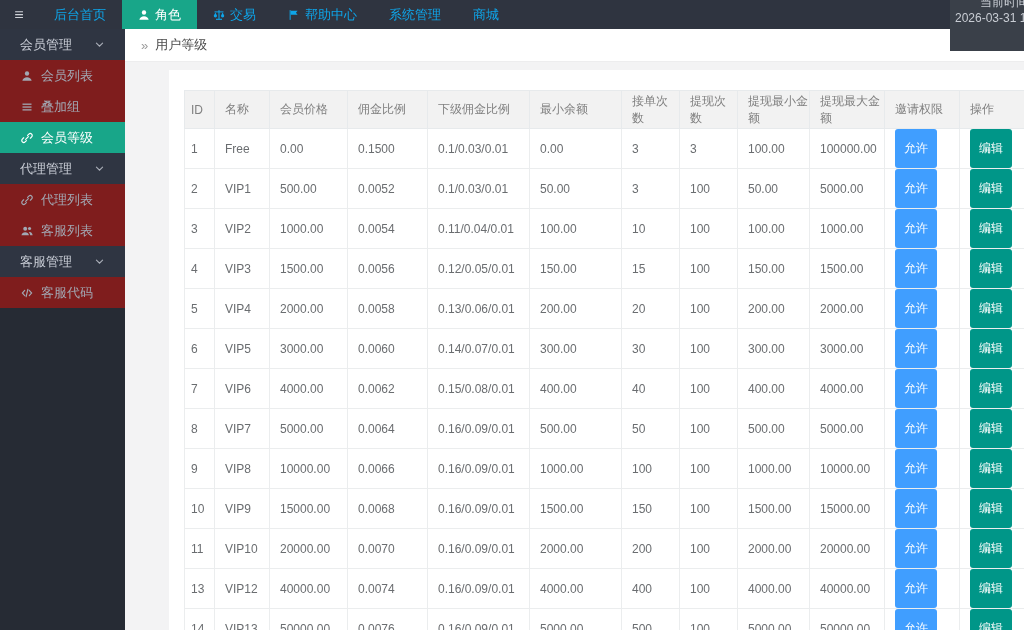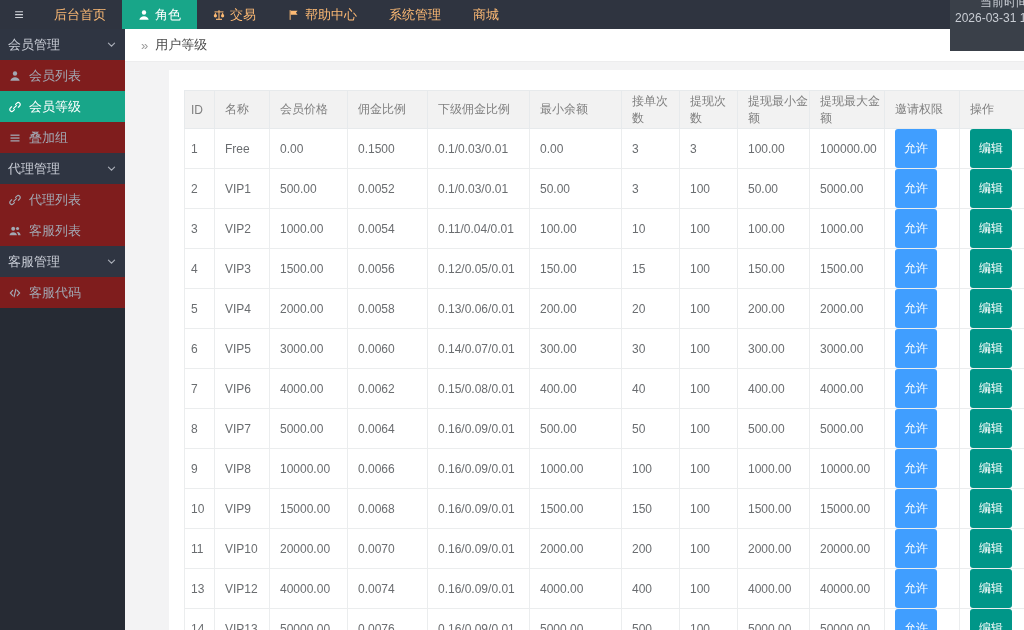--- a/index.html
+++ b/index.html
@@ -5,32 +5,32 @@
   * { box-sizing: border-box; margin: 0; padding: 0; }
   html, body { width: 1024px; height: 630px; overflow: hidden; }
   body { font-family: "Liberation Sans", "DejaVu Sans", sans-serif; font-size: 12px; background: #f3f3f4; position: relative; }
 
   
   .topbar { position: absolute; top: 0; left: 0; right: 0; height: 29px; background: #2f3440; display: flex; align-items: stretch; z-index: 10; }
   .logo { width: 125px; background: #232732; color: #ffffff; display: flex; align-items: center; justify-content: center; font-size: 16px; font-weight: bold; letter-spacing: 1px; flex: none; }
   .logo sup { font-size: 7px; font-weight: bold; margin-left: 2px; margin-top: -7px; }
   .hamburger { width: 38px; color: #d0d3d9; display: flex; align-items: center; justify-content: center; font-size: 16px; cursor: pointer; flex: none; }
   .topnav { display: flex; align-items: stretch; }
-  .topnav-item { display: flex; align-items: center; padding: 0 16px; color: #fdba74; font-size: 13px; cursor: pointer; white-space: nowrap; }
+  .topnav-item { display: flex; align-items: center; padding: 0 16px; color: #0ea5e9; font-size: 13px; cursor: pointer; white-space: nowrap; }
   .topnav-item.active { background: #18a689; color: #ffffff; }
   .topnav-item .nav-ic { display: inline-flex; margin-right: 5px; }
   .topnav-spacer { flex: 1; }
   .clock { width: 74px; height: 51px; background: #3a4049; color: #c9cdd4; overflow: hidden; flex: none; }
   .clock-inner { margin-top: -6px; line-height: 16px; font-size: 12px; white-space: nowrap; }
   .clock-label { padding-left: 30px; }
   .clock-date { padding-left: 5px; }
 
   
   .sidebar { position: absolute; top: 29px; left: 0; width: 125px; bottom: 0; background: #262b34; z-index: 5; }
-  .side-row { height: 31px; display: flex; align-items: center; padding: 0 8px; font-size: 13px; cursor: pointer; }
+  .side-row { height: 31px; display: flex; align-items: center; padding: 0 20px; font-size: 13px; cursor: pointer; }
   .side-row.group { background: #2f3542; color: #c9cdd6; justify-content: space-between; }
   .side-row.item { background: #7f1d1d; color: #a2a8b3; }
   .side-row.item.active { background: #18a689; color: #ffffff; }
   .side-row .side-ic { display: inline-flex; margin-right: 7px; width: 14px; justify-content: center; }
   .side-row .chev { display: inline-flex; opacity: .8; }
 
   
   .breadcrumb { position: absolute; top: 29px; left: 125px; right: 0; height: 33px; background: #ffffff; display: flex; align-items: center; padding-left: 16px; color: #4a4a4a; font-size: 13px; border-bottom: 1px solid #ededee; }
   .bc-marker { color: #9a9a9a; margin-right: 7px; font-size: 13px; }
   .content { position: absolute; top: 62px; left: 125px; right: 0; bottom: 0; background: #f3f3f4; margin-left: 29px; }
@@ -111,37 +111,37 @@
     </div>
     <div class="side-row item">
       <span class="side-ic">
         <svg width="12" height="12" viewBox="0 0 16 16" fill="currentColor" xmlns="http://www.w3.org/2000/svg">
           <circle cx="8" cy="4.6" r="2.9"></circle>
           <path d="M1.8 14.2c.5-3 3.2-4.6 6.2-4.6s5.7 1.6 6.2 4.6z"></path>
         </svg>
       </span>
       <span>会员列表</span>
     </div>
-    <div class="side-row item active">
-      <span class="side-ic">
-        <svg width="12" height="12" viewBox="0 0 16 16" fill="currentColor" xmlns="http://www.w3.org/2000/svg">
-          <path fill="none" stroke="currentColor" stroke-width="1.6" stroke-linecap="round" d="M6.2 9.8l3.6-3.6M7.2 11.4l-1.7 1.7a2.6 2.6 0 01-3.7-3.7l1.7-1.7M8.8 4.6l1.7-1.7a2.6 2.6 0 013.7 3.7l-1.7 1.7"></path>
-        </svg>
-      </span>
-      <span>会员等级</span>
-    </div>
     <div class="side-row item">
       <span class="side-ic">
         <svg width="12" height="12" viewBox="0 0 16 16" fill="currentColor" xmlns="http://www.w3.org/2000/svg">
           <rect x="2" y="3.4" width="12" height="1.7"></rect>
           <rect x="2" y="7.2" width="12" height="1.7"></rect>
           <rect x="2" y="11" width="12" height="1.7"></rect>
         </svg>
       </span>
       <span>叠加组</span>
+    </div>
+    <div class="side-row item active">
+      <span class="side-ic">
+        <svg width="12" height="12" viewBox="0 0 16 16" fill="currentColor" xmlns="http://www.w3.org/2000/svg">
+          <path fill="none" stroke="currentColor" stroke-width="1.6" stroke-linecap="round" d="M6.2 9.8l3.6-3.6M7.2 11.4l-1.7 1.7a2.6 2.6 0 01-3.7-3.7l1.7-1.7M8.8 4.6l1.7-1.7a2.6 2.6 0 013.7 3.7l-1.7 1.7"></path>
+        </svg>
+      </span>
+      <span>会员等级</span>
     </div>
     <div class="side-row group">
       <span>代理管理</span>
       <span class="chev">
         <svg width="11" height="11" viewBox="0 0 16 16" fill="currentColor" xmlns="http://www.w3.org/2000/svg">
           <path fill="none" stroke="currentColor" stroke-width="1.6" stroke-linecap="round" d="M3.5 6l4.5 4.5L12.5 6"></path>
         </svg>
       </span>
     </div>
     <div class="side-row item">

